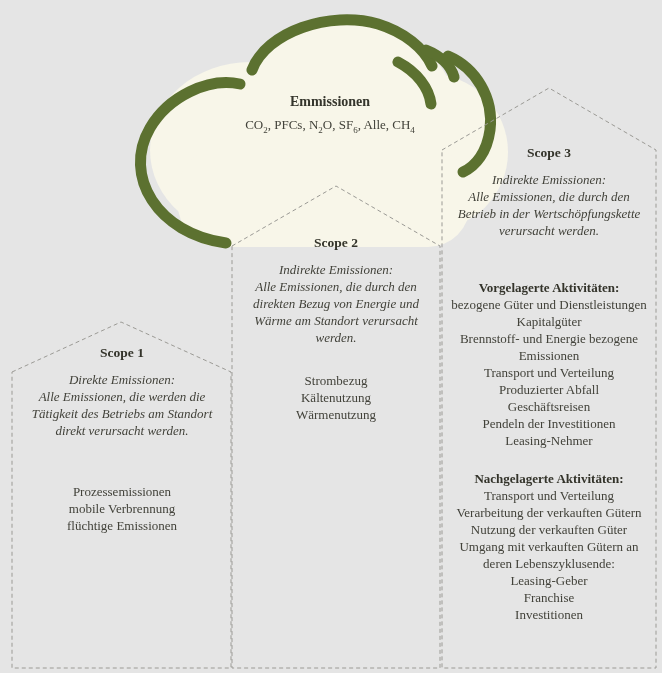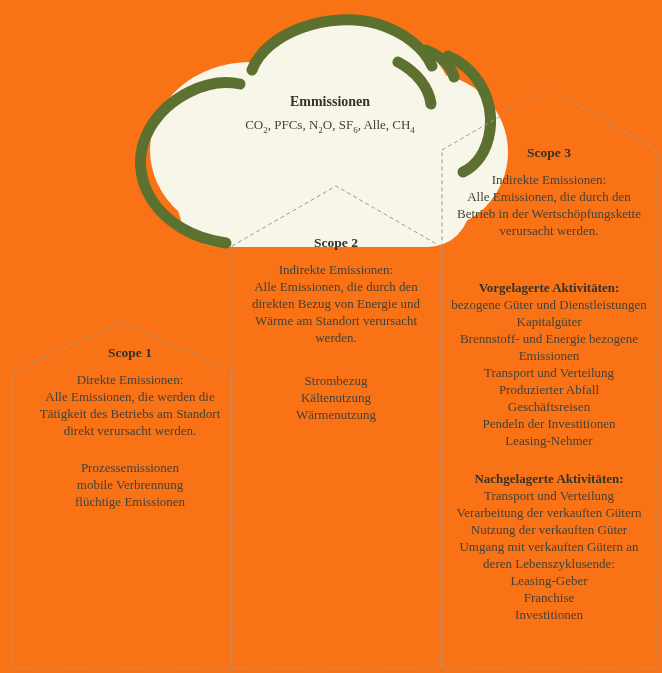--- a/index.html
+++ b/index.html
@@ -1,36 +1,36 @@
 <!DOCTYPE html>
 <html><head>
 <meta charset="utf-8">
 <style>
   html,body{margin:0;padding:0;background:#ffffff;}
   .stage{
-    position:relative;width:662px;height:673px;overflow:hidden;background:#f97316;
+    position:relative;width:662px;height:673px;overflow:hidden;background:#e5e5e5;
     font-family:"Liberation Serif","DejaVu Serif",serif;color:#42423a;
   }
   svg.layer{position:absolute;left:0;top:0;pointer-events:none;}
 
   
   .cloud-text{position:absolute;left:200px;top:94px;width:260px;text-align:center;}
   .cloud-title{font-weight:bold;font-size:14px;color:#35352c;margin-bottom:7px;}
   .gases{font-size:13px;color:#42423a;}
   .gases sub{font-size:9px;}
 
   
   .scope{position:absolute;text-align:center;font-size:13px;line-height:17px;box-sizing:border-box;}
-  .s1{left:20px;top:322px;width:220px;padding:22px 8px 0 8px;}
+  .s1{left:12px;top:322px;width:220px;padding:22px 8px 0 8px;}
   .s2{left:232px;top:186px;width:208px;padding:48px 7px 0 7px;}
   .s3{left:442px;top:88px;width:214px;padding:56px 6px 0 6px;}
   .scope-title{font-weight:bold;font-size:13.5px;color:#33332a;margin-bottom:10px;}
-  .desc{}
+  .desc{font-style:italic;}
   .sections{}
-  .s1 .sections{margin-top:20px;text-align:center;}
+  .s1 .sections{margin-top:44px;text-align:center;}
   .s2 .sections{margin-top:26px;text-align:center;}
   .s3 .sections{margin-top:40px;}
   .section{margin-bottom:21px;}
   .section:last-child{margin-bottom:0;}
   .sec-head{font-weight:bold;color:#33332a;}
   .item{}
 </style>
 </head>
 <body>
 

